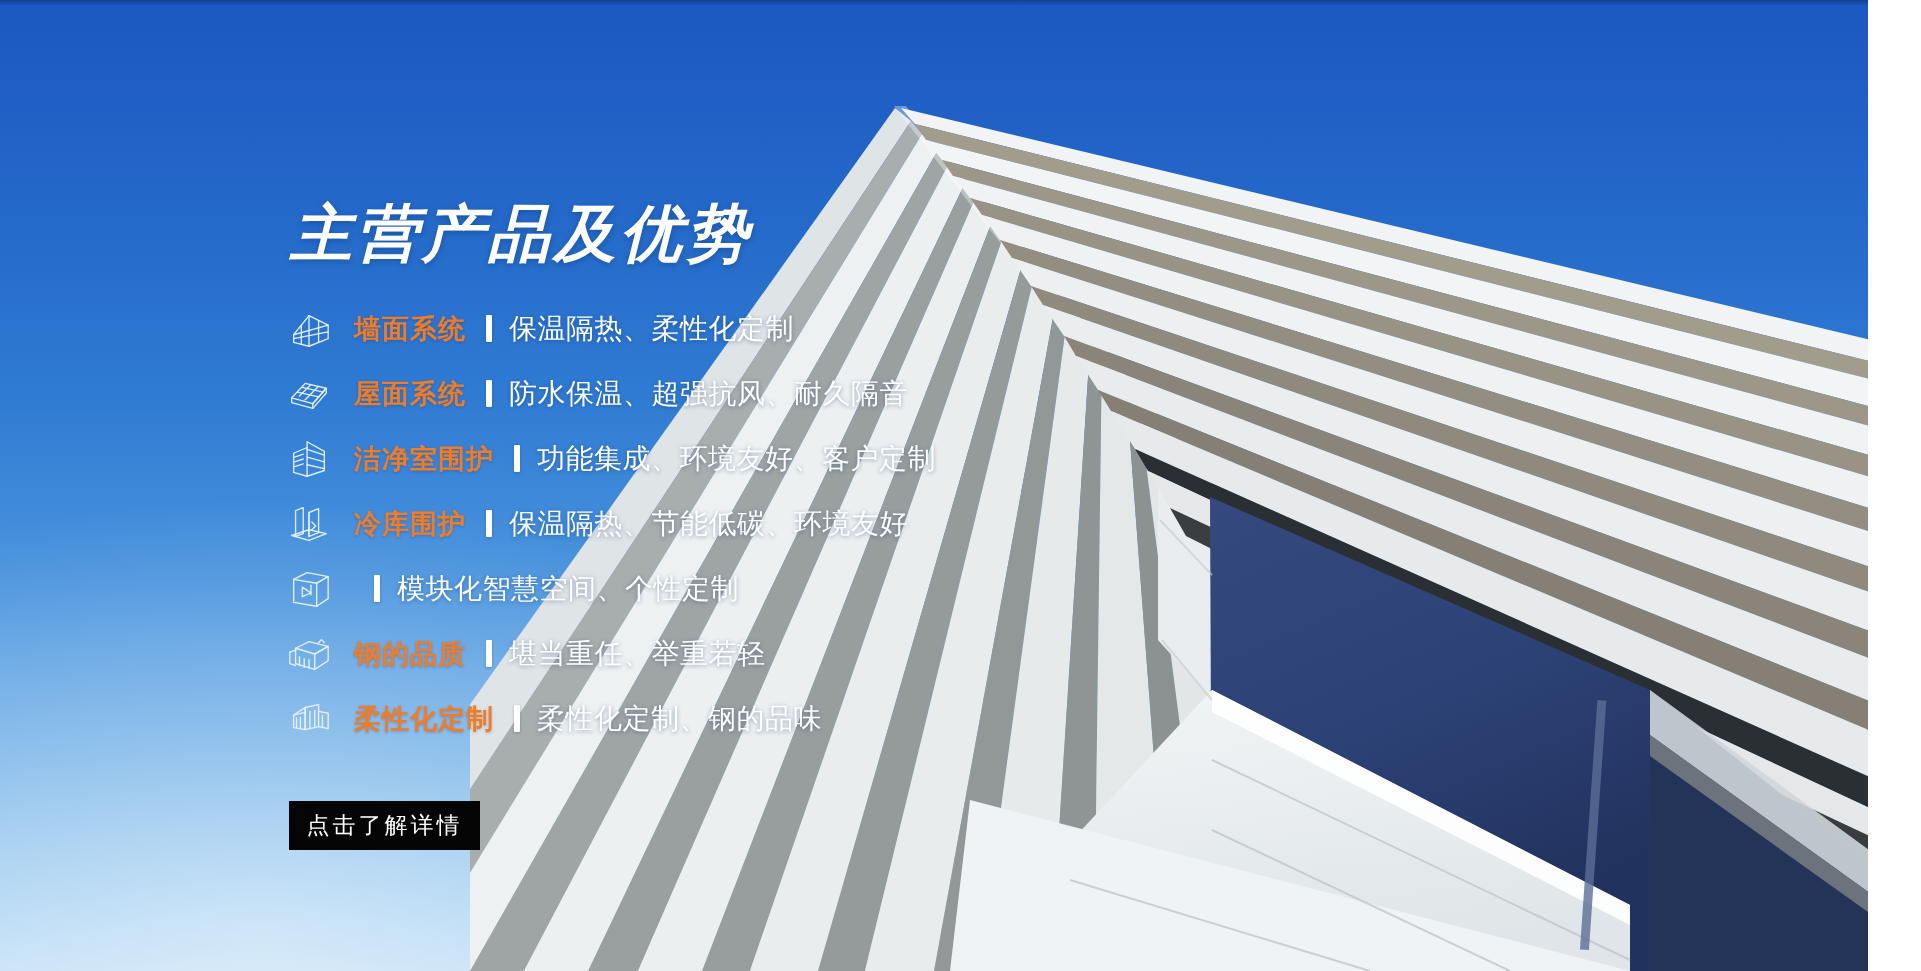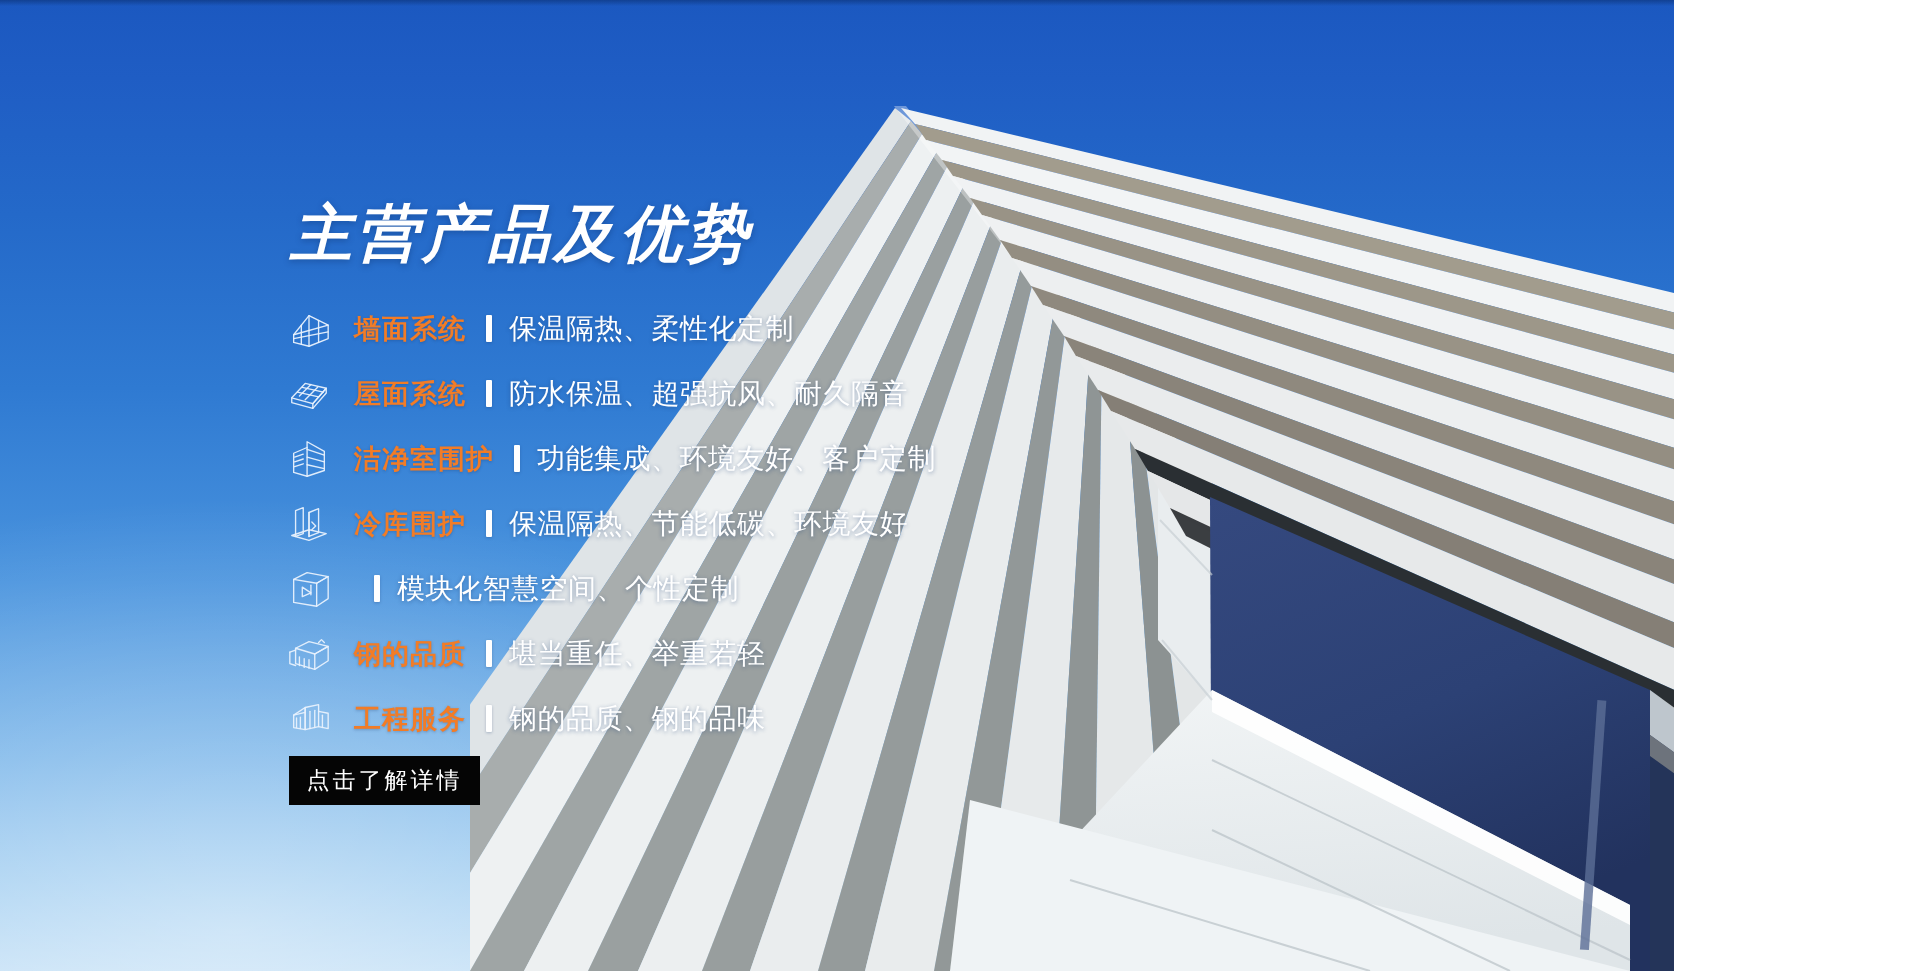--- a/index.html
+++ b/index.html
@@ -6,21 +6,21 @@
     margin: 0;
     padding: 0;
     background: #ffffff;
   }
   body {
     font-family: "Liberation Sans", "DejaVu Sans", sans-serif;
   }
 
   #banner {
     position: relative;
-    width: 1674px;
+    width: 1868px;
     height: 971px;
     overflow: hidden;
     background: linear-gradient(180deg,
         #1b58c0 0%,
         #1f5dc4 8%,
         #2469c9 22%,
         #2f7ad2 40%,
         #4a94de 60%,
         #74b2e8 78%,
         #9ccbf0 91%,
@@ -138,21 +138,21 @@
     font-size: 28px;
     font-weight: 500;
     color: #ffffff;
     letter-spacing: .5px;
     text-shadow: 0 1px 4px rgba(20,55,110,.45);
   }
 
   #cta {
     position: absolute;
     left: 289px;
-    top: 756px;
+    top: 801px;
     width: 191px;
     height: 49px;
     background: #050505;
     color: #ffffff;
     border: 0;
     font-size: 23px;
     letter-spacing: 3px;
     font-family: inherit;
     cursor: pointer;
     display: flex;
@@ -411,22 +411,22 @@
             <path d="M20,12 L20,35 L8,33 L8,20 Z"></path>
             <path d="M34,16 L44,18 L44,34 L34,32"></path>
             <path d="M8,20 L20,17"></path>
             <path d="M11,23 L11,33"></path>
             <path d="M15,22 L15,34"></path>
             <path d="M25,16 L25,34"></path>
             <path d="M30,15 L30,33"></path>
             <path d="M38,20 L38,33"></path>
           </svg>
         </span>
-        <span class="name">工程服务</span>
-        <span class="sep"></span>
-        <span class="desc">钢的品质、钢的品味</span>
+        <span class="name">柔性化定制</span>
+        <span class="sep"></span>
+        <span class="desc">柔性化定制、钢的品味</span>
       </div>
 
     </div>
 
     <button id="cta">点击了解详情</button>
   </div>
 </div>
 
 </body></html>

